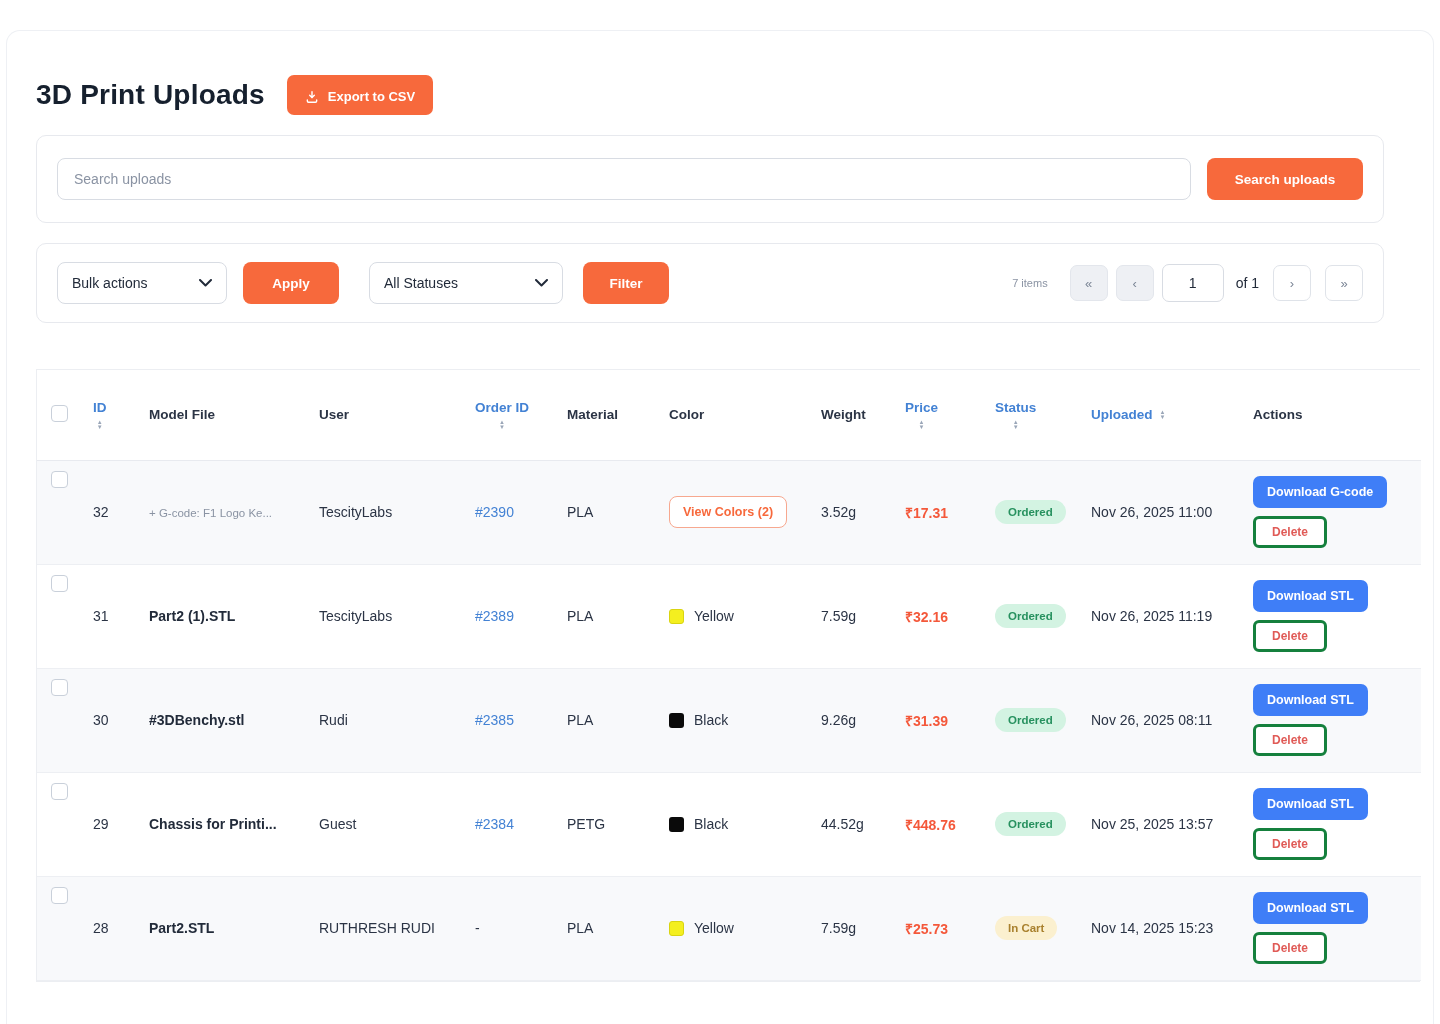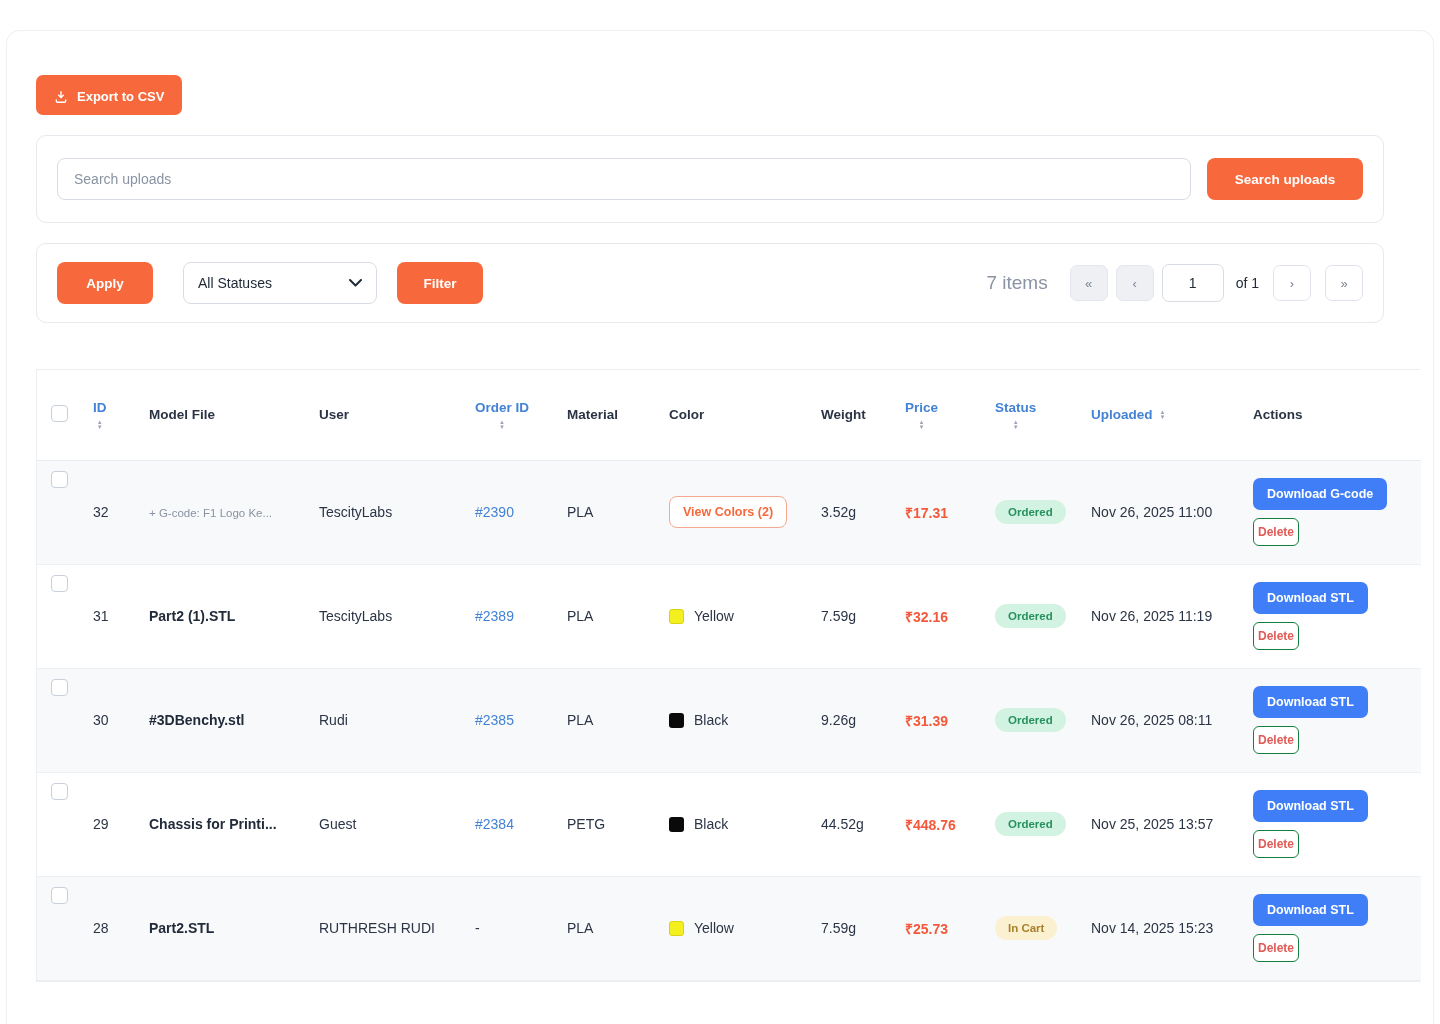--- a/index.html
+++ b/index.html
@@ -50,21 +50,21 @@
     display:inline-flex; align-items:center; justify-content:space-between;
     height:42px; padding:0 14px; background:#fff; border:1px solid #d8dce3;
     border-radius:8px; font-size:14px; color:var(--dark); cursor:pointer;
   }
   .select-bulk{ width:170px; margin-right:16px; }
   .apply-btn{ width:96px; height:42px; border-radius:8px; font-size:13.5px; margin-right:30px; }
   .select-status{ width:194px; margin-right:20px; }
   .filter-btn{ width:86px; height:42px; border-radius:8px; font-size:13.5px; }
 
   .toolbar-right{ margin-left:auto; display:flex; align-items:center; gap:8px; }
-  .items-text{ color:var(--gray); font-size:19px; margin-right:14px; }
+  .items-text{ color:var(--gray); font-size:11px; margin-right:14px; }
   .pg-btn{
     width:38px; height:36px; border-radius:7px; display:flex; align-items:center;
     justify-content:center; font-size:13px; color:#7c8696; cursor:pointer; background:#fff;
     border:1px solid #dfe3e9; font-family:"Liberation Sans", sans-serif;
   }
   .pg-gray{ background:#eef0f4; border:1px solid #e3e6ec; }
   .pg-input{
     width:62px; height:38px; border:1px solid #d8dce3; border-radius:7px;
     text-align:center; font-size:14px; color:var(--dark); outline:none;
     font-family:"Liberation Sans", sans-serif;
@@ -115,50 +115,59 @@
   .badge{ display:inline-block; border-radius:13px; padding:6px 13px; font-size:11.5px; font-weight:700; }
   .badge[data-status="ordered"]{ background:#d3f3e2; color:#27915f; }
   .badge[data-status="in-cart"]{ background:#fbf0cf; color:#a9812e; }
   .actions-col{ display:flex; flex-direction:column; gap:8px; align-items:flex-start; }
   .dl-btn{
     background:var(--btn-blue); color:#fff; border:none; border-radius:7px;
     padding:9px 14px; font-size:12.5px; font-weight:700; cursor:pointer;
     font-family:"Liberation Sans", sans-serif;
   }
   .del-btn{
-    background:#fff; border:1px solid #15803d; color:#e05b57; border-radius:6px;
-    padding:6px 4px; font-size:12px; font-weight:600; cursor:pointer;
+    background:#fff; border:3px solid #15803d; color:#e05b57; border-radius:6px;
+    padding:6px 16px; font-size:12px; font-weight:600; cursor:pointer;
     font-family:"Liberation Sans", sans-serif;
   }
 </style>
 </head>
 <body>
 
 <div class="frame">
   <div class="content">
 
     <div class="page-header">
+      <h1>3D Print Uploads</h1>
       <button class="btn-orange export-btn">
         <span style="display:inline-flex;">
           <svg width="14" height="14" viewBox="0 0 24 24" fill="none" stroke="#ffffff" stroke-width="2.4" stroke-linecap="round" stroke-linejoin="round">
             <path d="M12 3v10"></path>
               <path d="M8 9l4 4 4-4"></path>
               <path d="M4 17v2a2 2 0 0 0 2 2h12a2 2 0 0 0 2-2v-2"></path>
           </svg>
         </span>
         <span>Export to CSV</span>
       </button>
     </div>
 
     <div class="card search-card">
       <input class="search-input" type="text" placeholder="Search uploads" style="">
       <button class="btn-orange search-btn">Search uploads</button>
     </div>
 
     <div class="card toolbar-card">
+      <div class="select select-bulk">
+        <span>Bulk actions</span>
+        <span style="display:inline-flex;">
+          <svg width="13" height="8" viewBox="0 0 13 8" fill="none" stroke="#222b3a" stroke-width="2" stroke-linecap="round" stroke-linejoin="round">
+              <path d="M1 1l5.5 5.5L12 1"></path>
+            </svg>
+        </span>
+      </div>
       <button class="btn-orange apply-btn">Apply</button>
       <div class="select select-status">
         <span>All Statuses</span>
         <span style="display:inline-flex;">
           <svg width="13" height="8" viewBox="0 0 13 8" fill="none" stroke="#222b3a" stroke-width="2" stroke-linecap="round" stroke-linejoin="round">
               <path d="M1 1l5.5 5.5L12 1"></path>
             </svg>
         </span>
       </div>
       <button class="btn-orange filter-btn">Filter</button>

